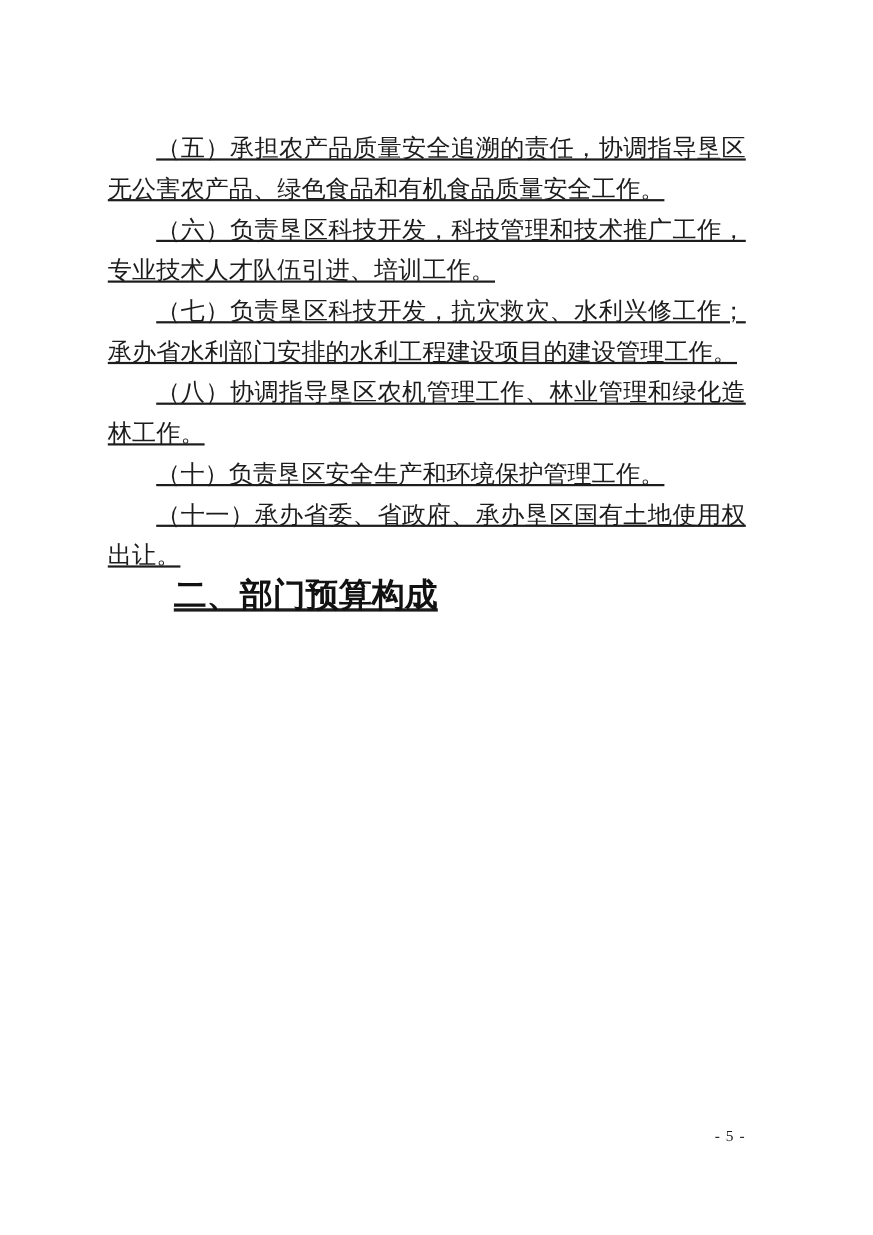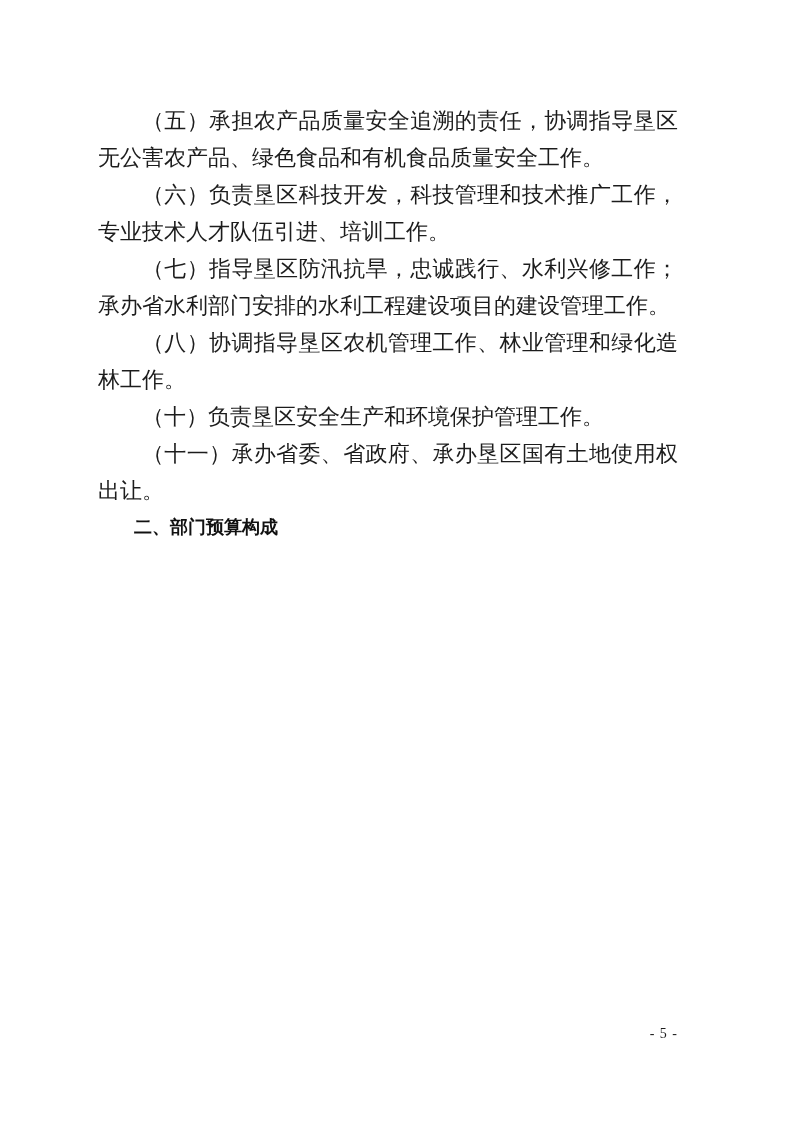--- a/index.html
+++ b/index.html
@@ -8,61 +8,62 @@
     position: relative;
     width: 794px;
     height: 1123px;
     margin: 0 auto;
     background: #ffffff;
     overflow: hidden;
   }
   .content {
     position: absolute;
     left: 98px;
-    top: 102px;
+    top: 116px;
     width: 580px;
     font-family: "Liberation Serif", "DejaVu Serif", serif;
     font-size: 22px;
     line-height: 37px;
     color: #1c1c1c;
     text-align: justify;
     text-justify: inter-character;
     word-break: break-all;
+    text-decoration: underline;
   }
   .para {
     text-indent: 2em;
     margin: 0;
   }
   .heading {
     text-indent: 2em;
     margin: 0;
     font-family: "Liberation Sans", "DejaVu Sans", sans-serif;
     font-weight: bold;
-    font-size: 18px;
+    font-size: 30px;
     line-height: 37px;
     color: #111111;
   }
   .page-number {
     position: absolute;
     top: 1026px;
     right: 116px;
     font-family: "Liberation Serif", "DejaVu Serif", serif;
     font-size: 14px;
     color: #1c1c1c;
     letter-spacing: 1px;
   }
 </style>
 </head>
 <body>
 
 <div class="page">
   <div class="content">
     <p class="para">（五）承担农产品质量安全追溯的责任，协调指导垦区无公害农产品、绿色食品和有机食品质量安全工作。</p>
     <p class="para">（六）负责垦区科技开发，科技管理和技术推广工作，专业技术人才队伍引进、培训工作。</p>
-    <p class="para">（七）指导垦区防汛抗旱，忠诚践行、水利兴修工作；承办省水利部门安排的水利工程建设项目的建设管理工作。</p>
+    <p class="para">（七）负责垦区科技开发，抗灾救灾、水利兴修工作；承办省水利部门安排的水利工程建设项目的建设管理工作。</p>
     <p class="para">（八）协调指导垦区农机管理工作、林业管理和绿化造林工作。</p>
     <p class="para">（十）负责垦区安全生产和环境保护管理工作。</p>
     <p class="para">（十一）承办省委、省政府、承办垦区国有土地使用权出让。</p>
     <h2 class="heading">二、部门预算构成</h2>
   </div>
 
   <div class="page-number">- 5 -</div>
 </div>
 
 </body></html>

